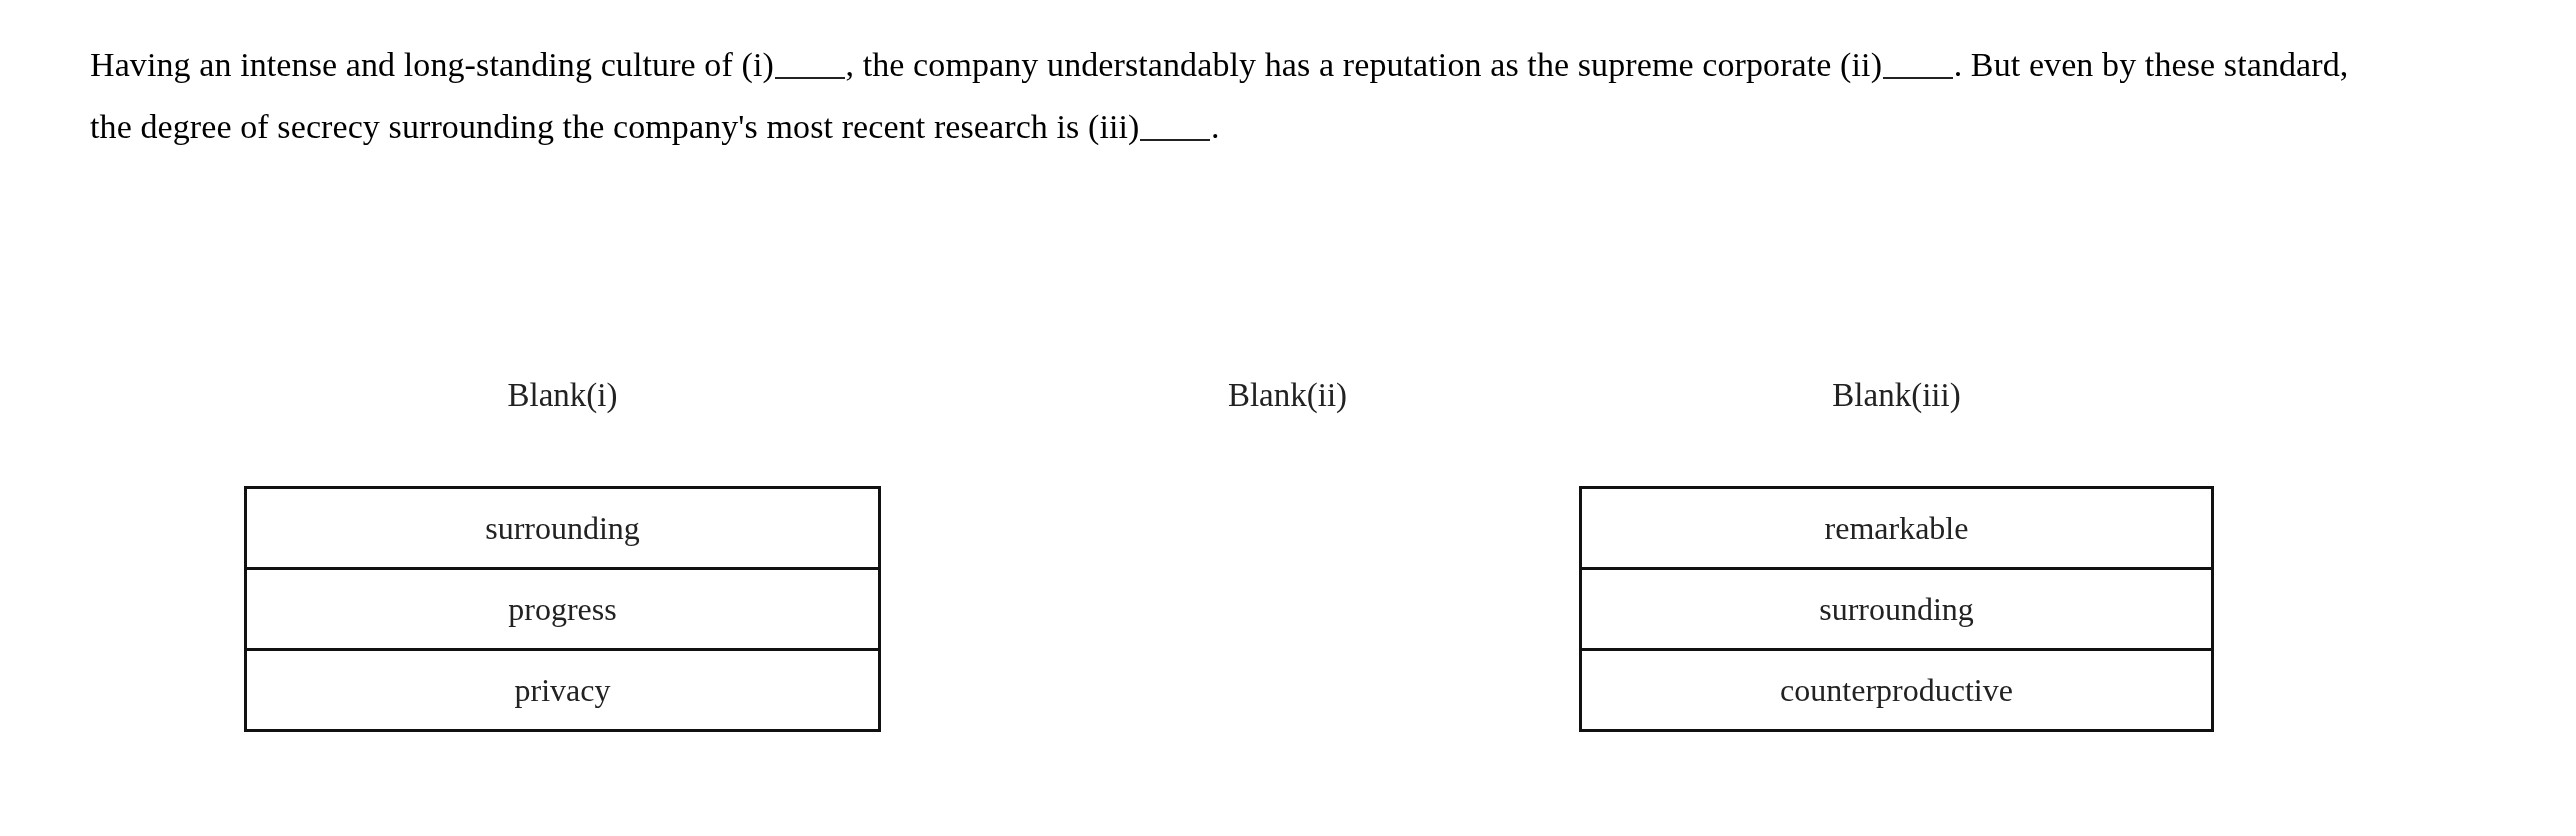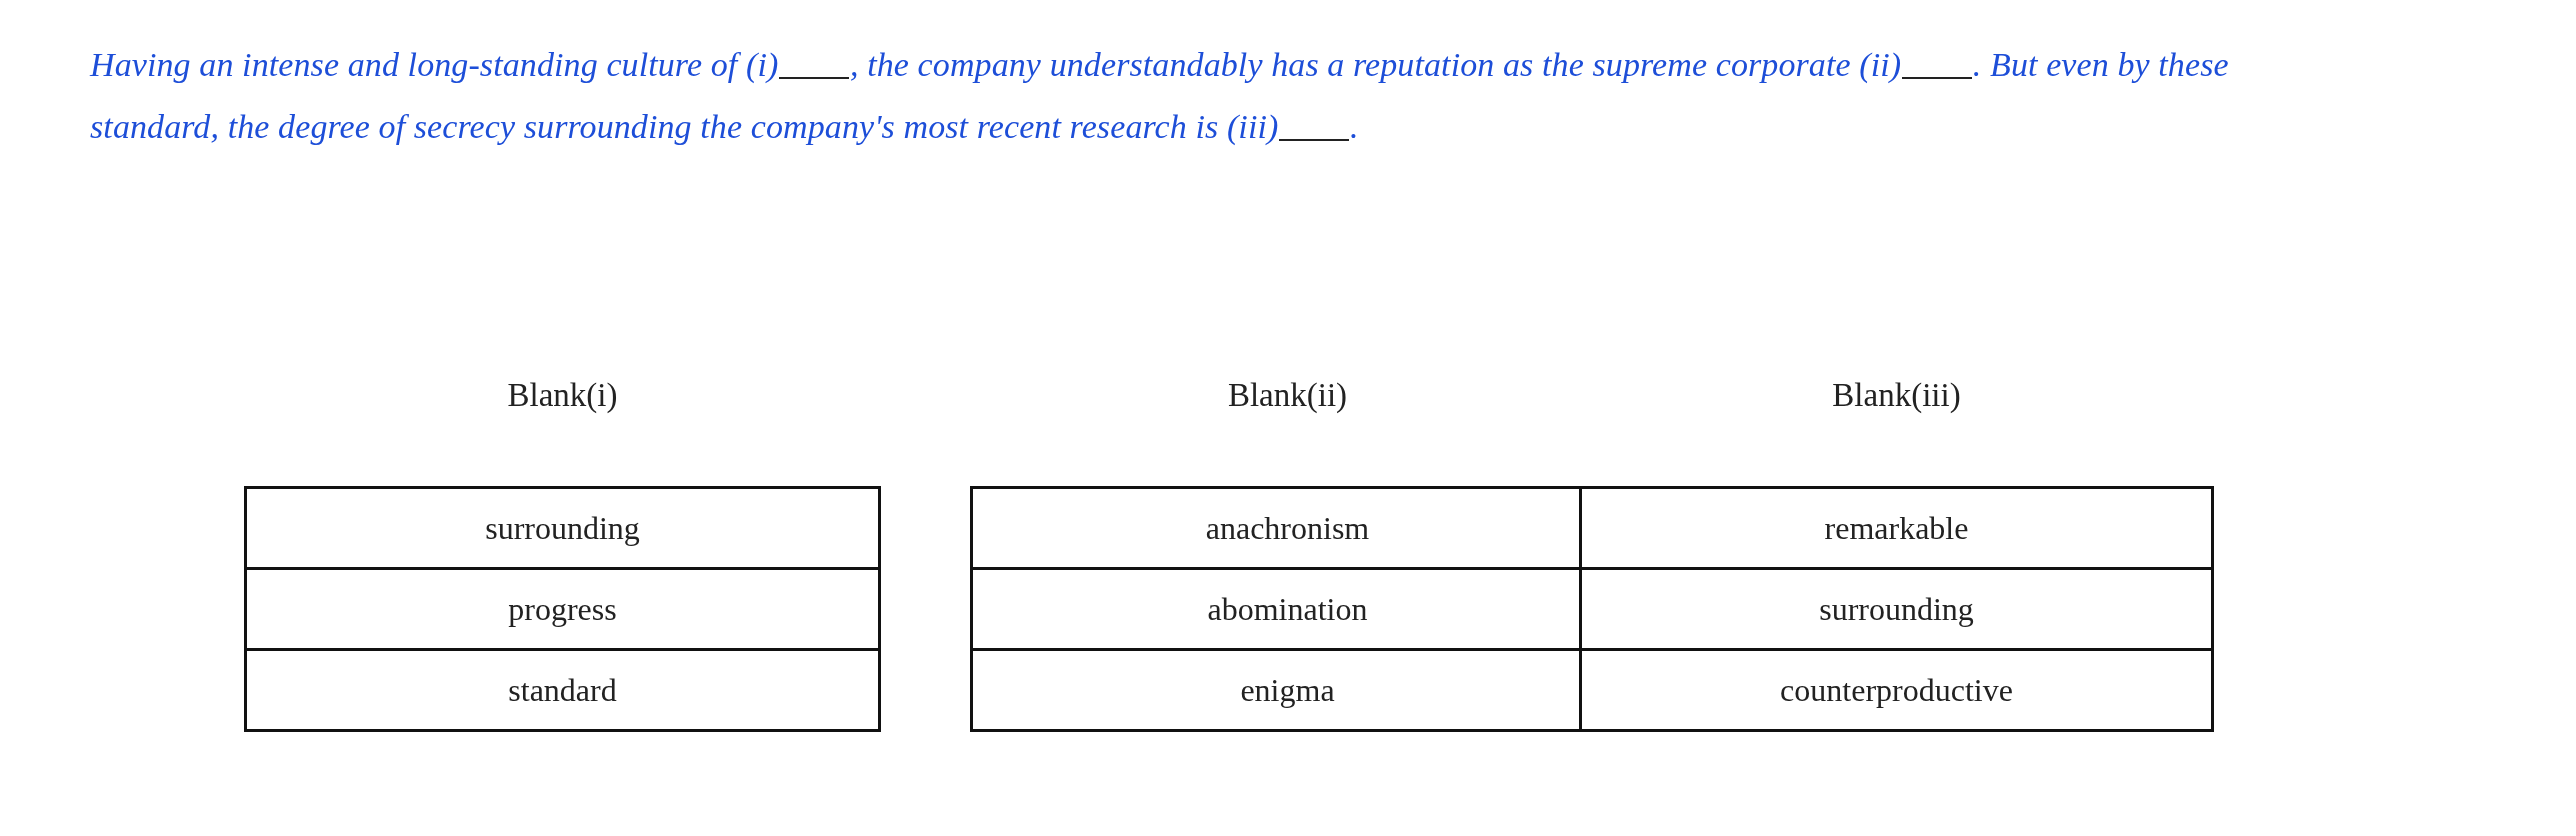--- a/index.html
+++ b/index.html
@@ -18,24 +18,23 @@
     -webkit-font-smoothing: antialiased;
   }
 
   #question-stem {
     position: absolute;
     left: 90px;
     top: 34px;
     width: 2259px;
     font-size: 34px;
     line-height: 62px;
-    color: #1d4ed8;
+    color: #000000;
     text-align: left;
     letter-spacing: 0.1px;
-    font-style: italic;
   }
   #question-stem .blank-rule {
     display: inline-block;
     width: 70px;
     border-bottom: 2.5px solid #222222;
     vertical-align: -3.3px;
     margin: 0 0.8px;
   }
 
   #choices-area {
@@ -99,41 +98,28 @@
     <div class="column-header">Blank(i)</div>
     <table class="options-table">
       <tbody>
         <tr>
           <td>surrounding</td>
         </tr>
         <tr>
           <td>progress</td>
         </tr>
         <tr>
-          <td>standard</td>
+          <td>privacy</td>
         </tr>
       </tbody>
     </table>
   </div>
 
   <div class="choice-column col-1">
     <div class="column-header">Blank(ii)</div>
-    <table class="options-table">
-      <tbody>
-        <tr>
-          <td>anachronism</td>
-        </tr>
-        <tr>
-          <td>abomination</td>
-        </tr>
-        <tr>
-          <td>enigma</td>
-        </tr>
-      </tbody>
-    </table>
   </div>
 
   <div class="choice-column col-2">
     <div class="column-header">Blank(iii)</div>
     <table class="options-table">
       <tbody>
         <tr>
           <td>remarkable</td>
         </tr>
         <tr>

